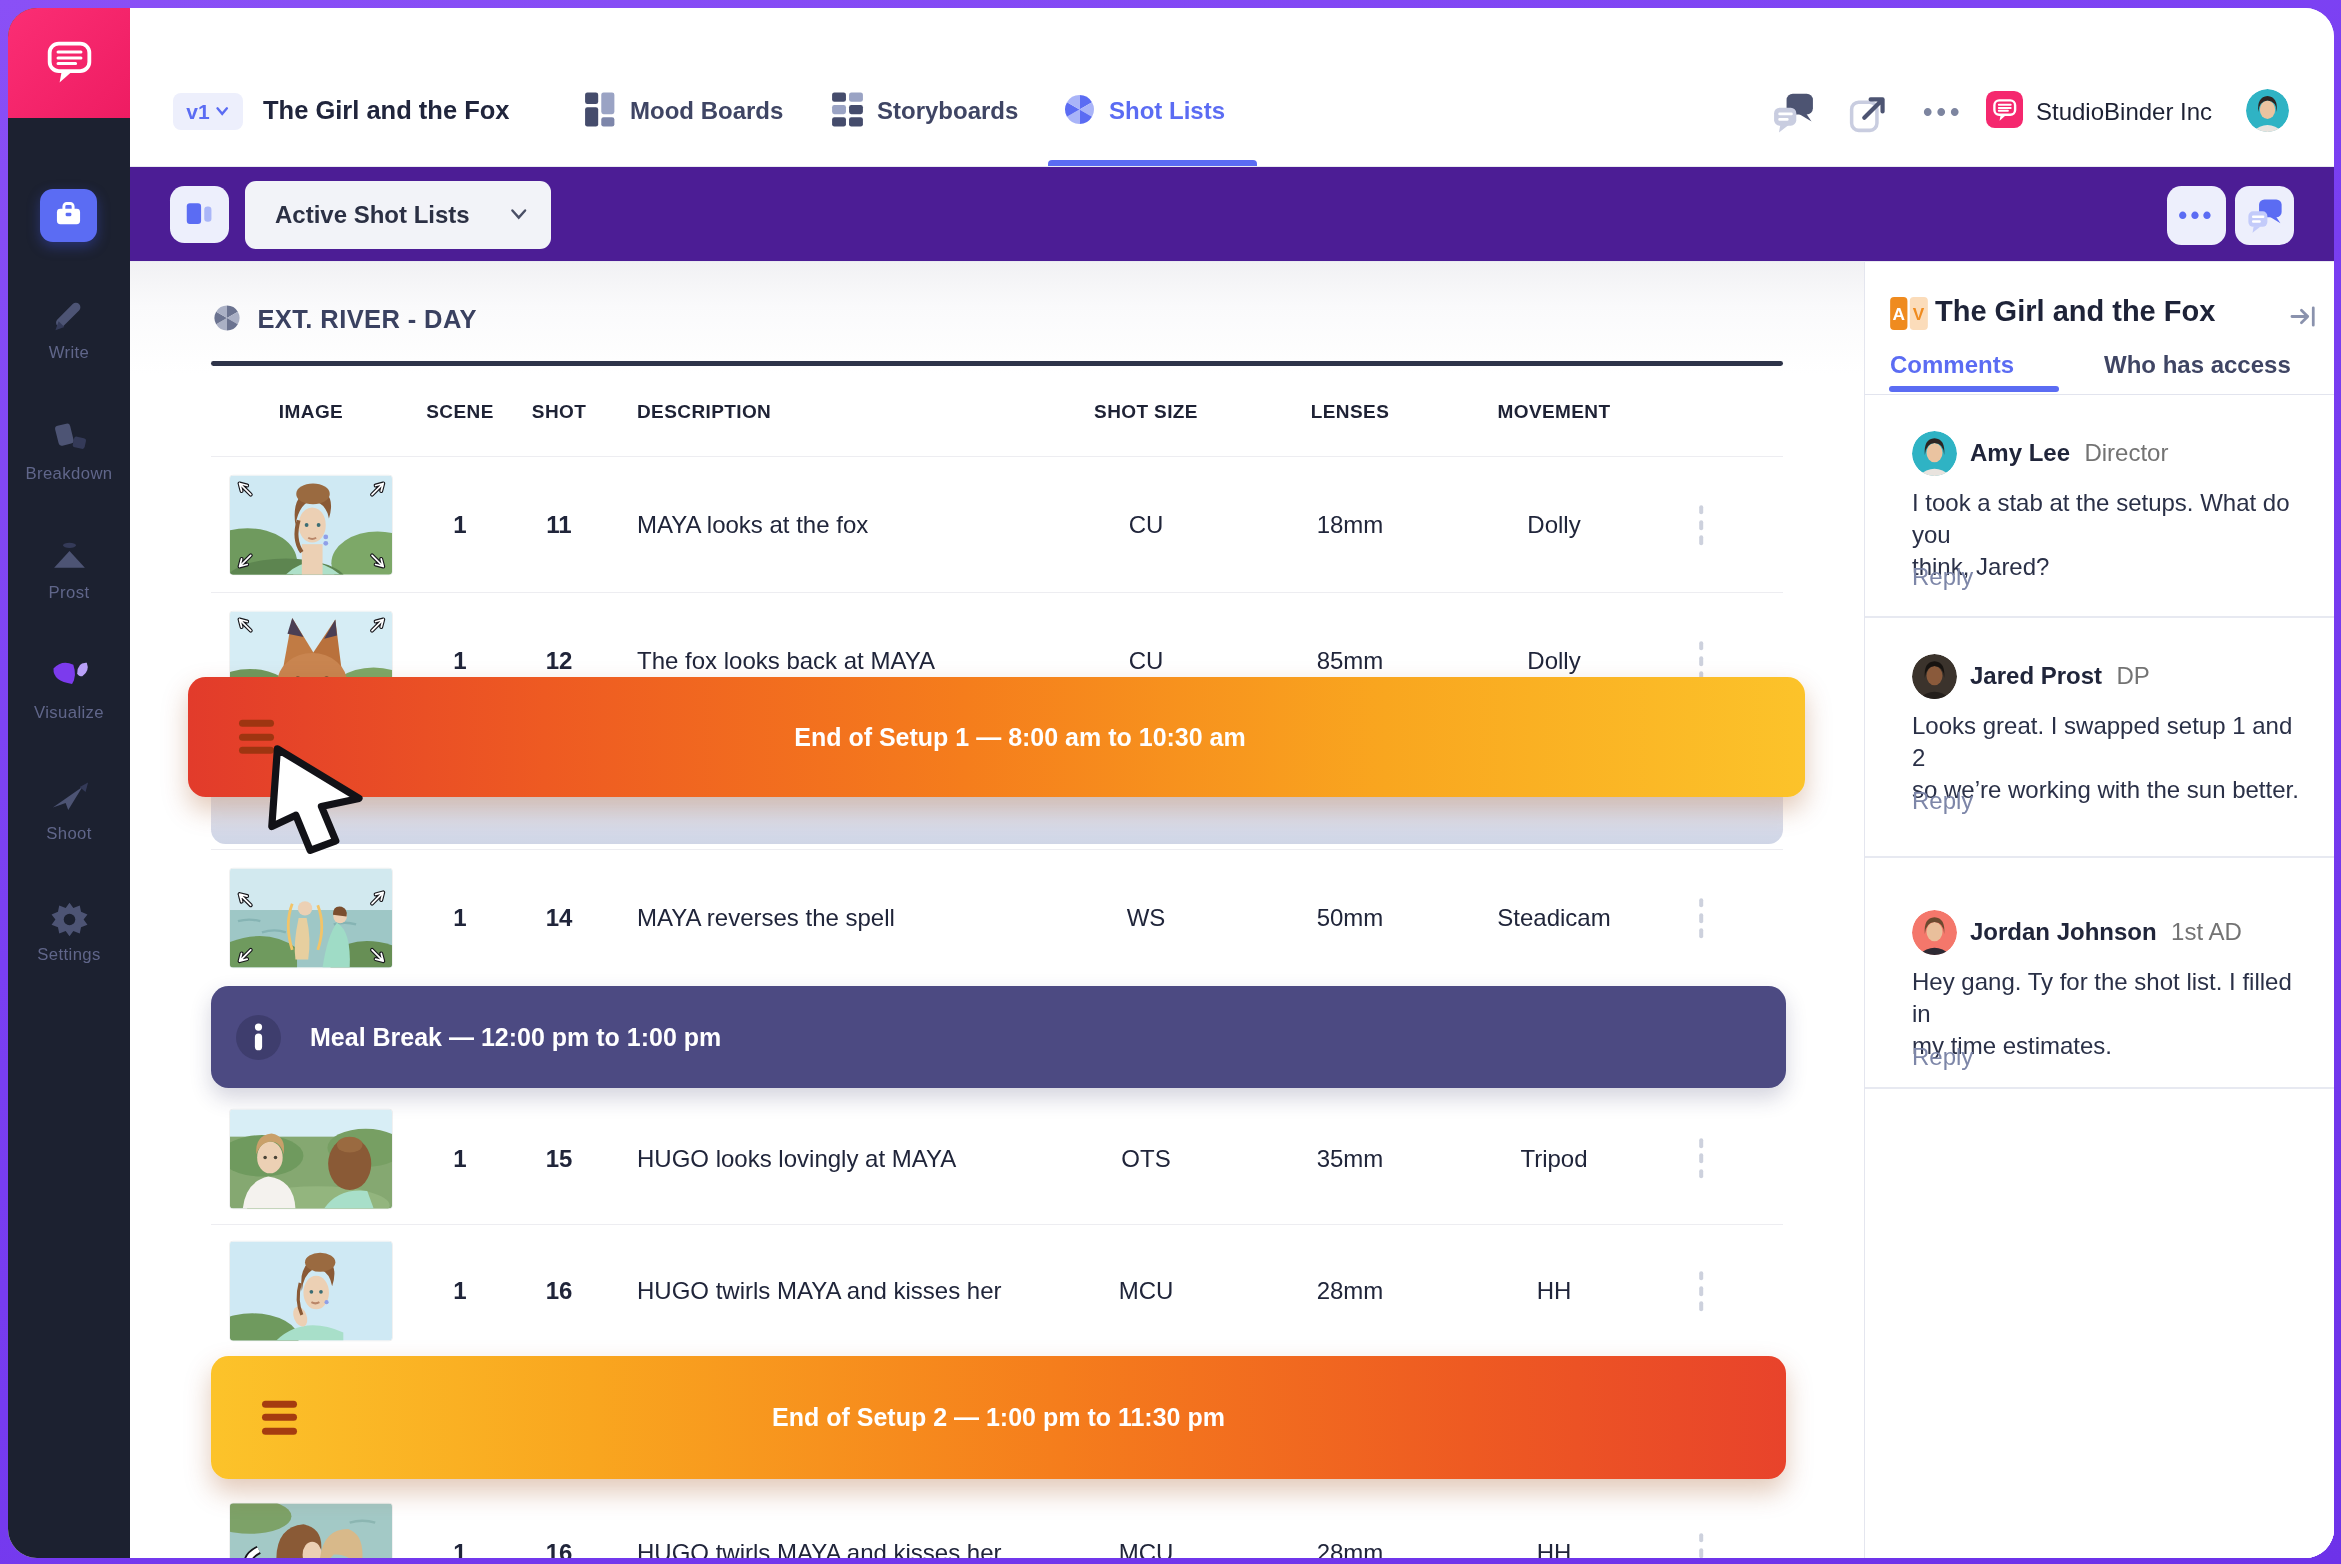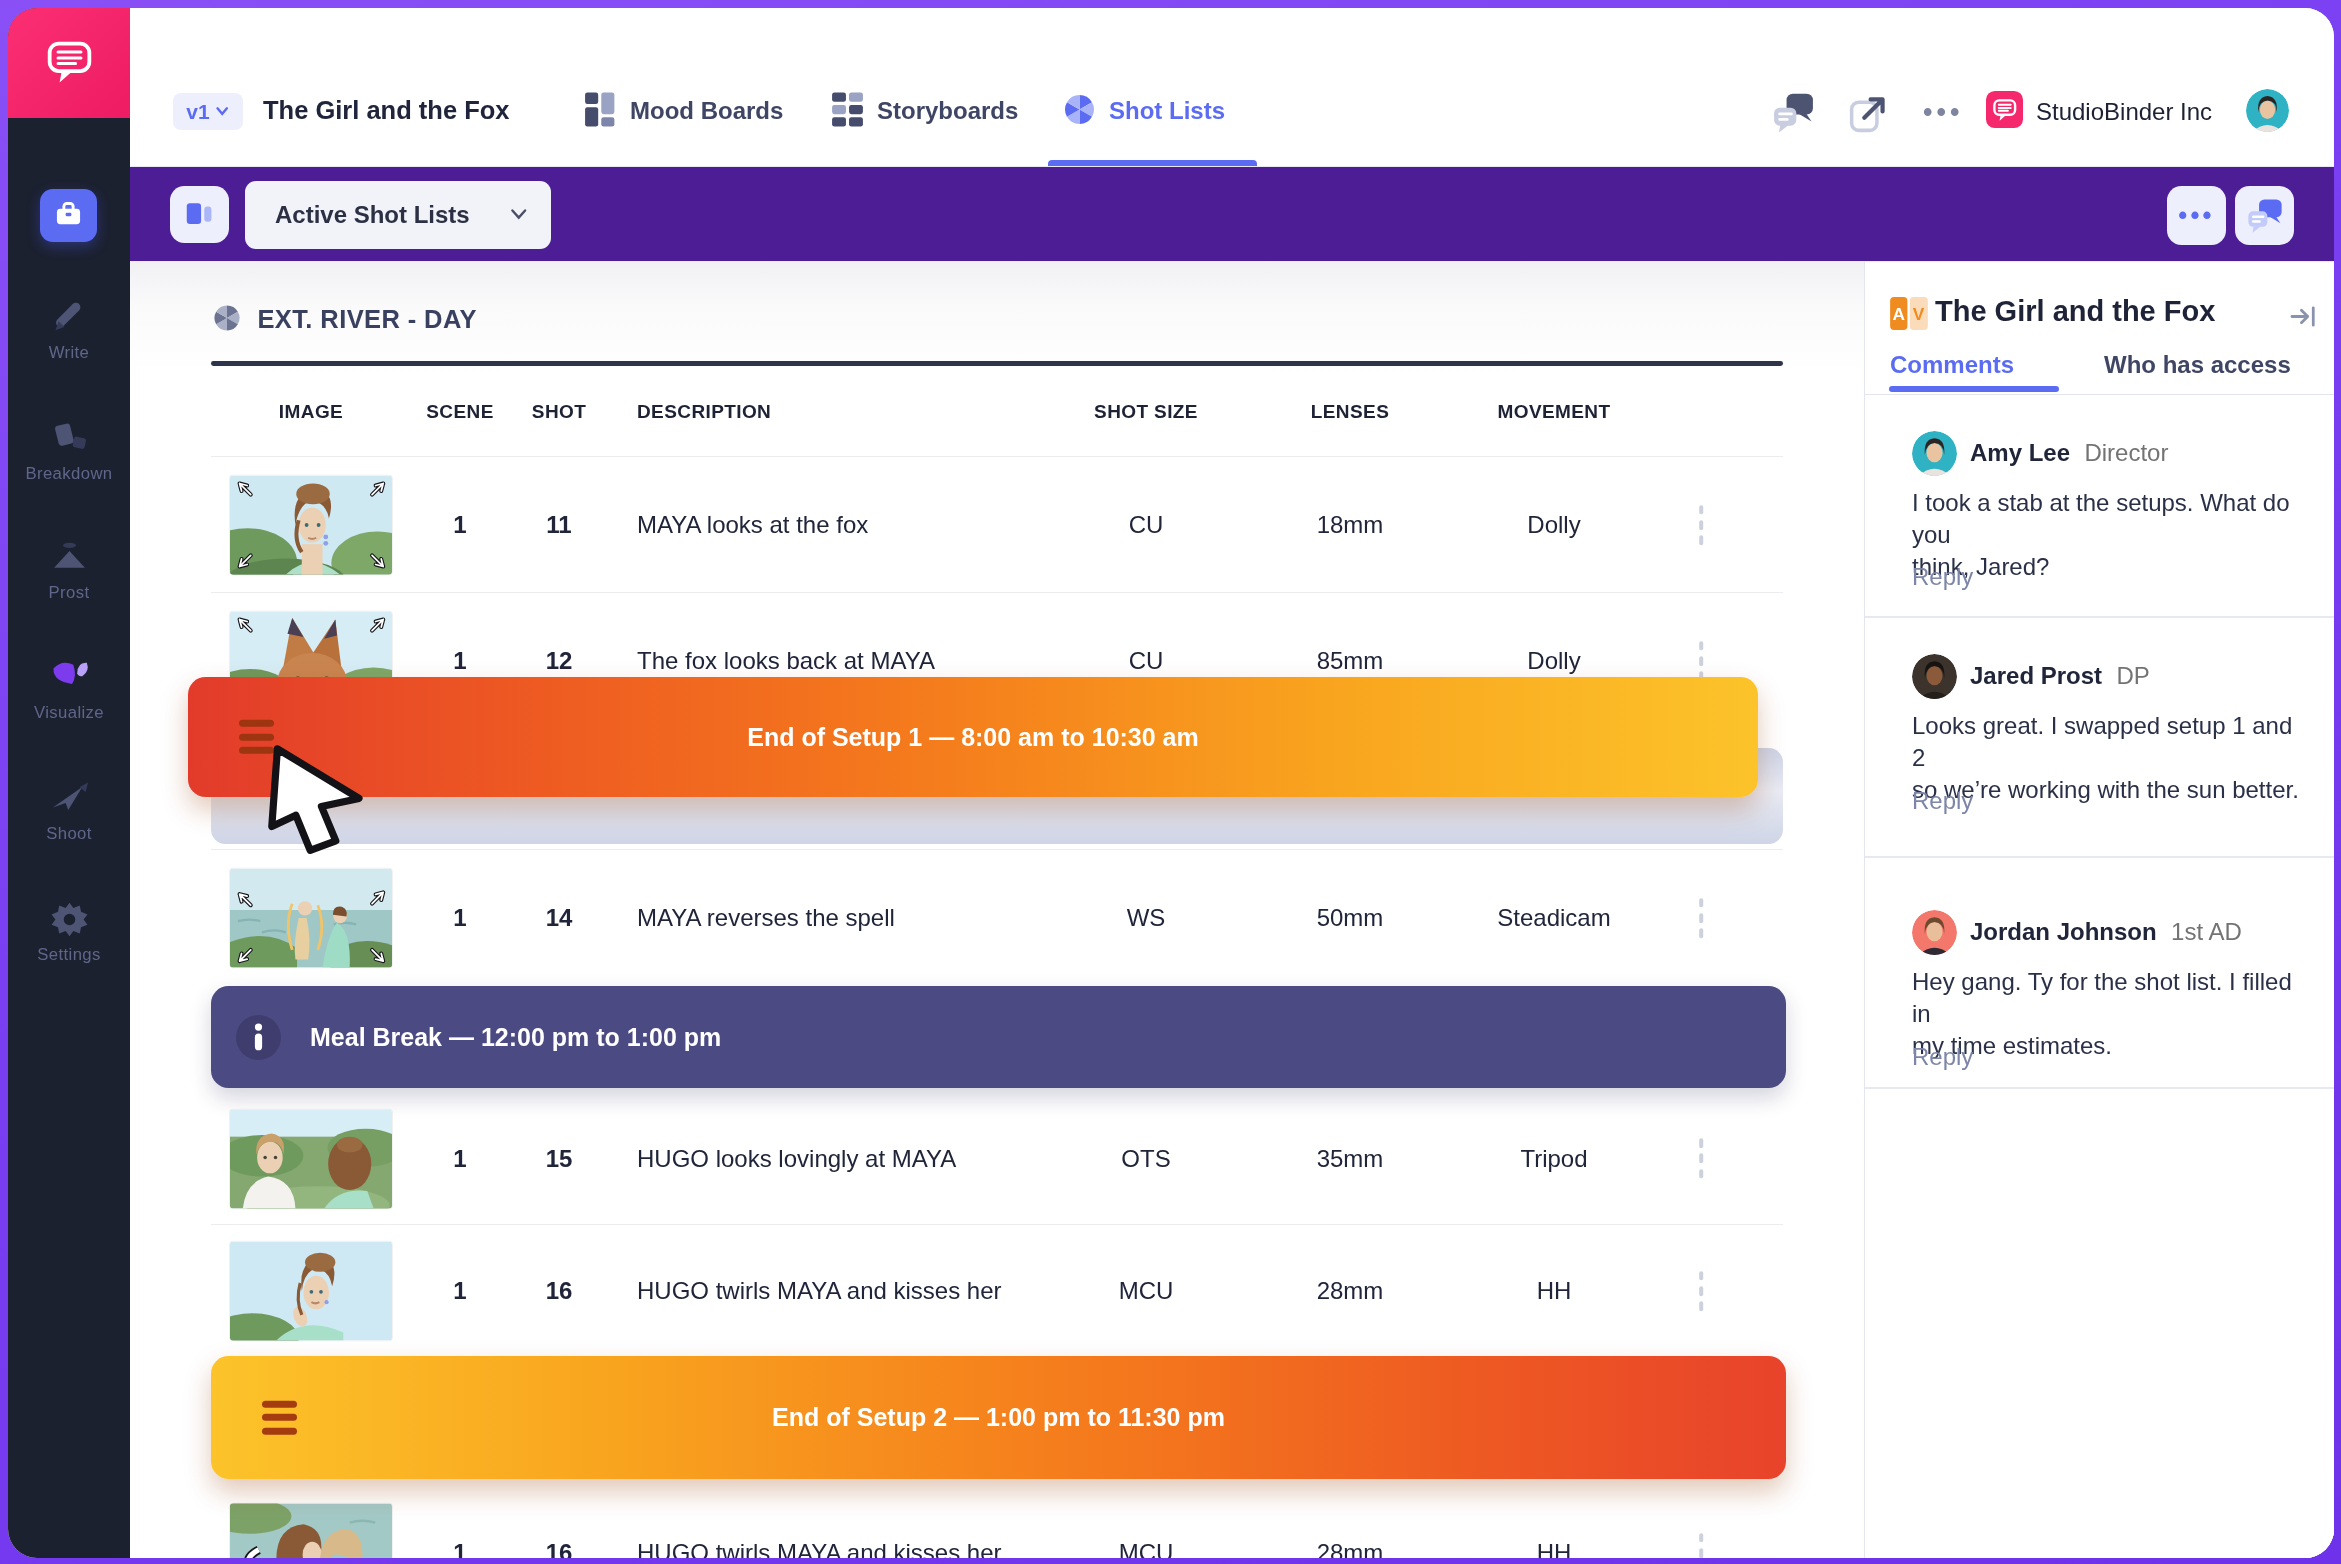--- a/index.html
+++ b/index.html
@@ -337,21 +337,21 @@
    <div class="cell" style="left:935px">CU</div>
    <div class="cell" style="left:1139px">85mm</div>
    <div class="cell" style="left:1343px">Dolly</div>
    <div class="kebab">
                 <span></span>
                 <span></span>
                 <span></span>
               </div>
   </div>
             <div class="placeholder"></div>
-            <div class="banner" style="left:-23px;top:415px;width:1570px;height:120px;background:linear-gradient(90deg,#e23b2b 0%,#ee5a22 22%,#f57d1c 48%,#f9a61f 74%,#fcc32a 100%);z-index:5;box-shadow:0 12.8px 27px rgba(150,60,0,.28);">
+            <div class="banner" style="left:-23px;top:415px;width:1570px;height:120px;background:linear-gradient(90deg,#e23b2b 0%,#ee5a22 22%,#f57d1c 48%,#f9a61f 74%,#fcc32a 100%);z-index:5;box-shadow:0 12.8px 27px rgba(150,60,0,.28);padding-left:47px;">
     <div class="handle">
                 <span style="background:#9e3511"></span>
                 <span style="background:#9e3511"></span>
                 <span style="background:#9e3511"></span>
               </div>
     <div class="btxt">End of Setup 1 — 8:00 am to 10:30 am</div>
             </div>
             <svg class="cursor-svg" width="112" height="128" viewBox="0 0 140 160">
               <path d="M23 16 L125 78 L78 88 L96 131 L64 143 L46 99 L16 113 Z" fill="#fff" stroke="#121217" stroke-width="9" stroke-linejoin="round"></path>
             </svg>

